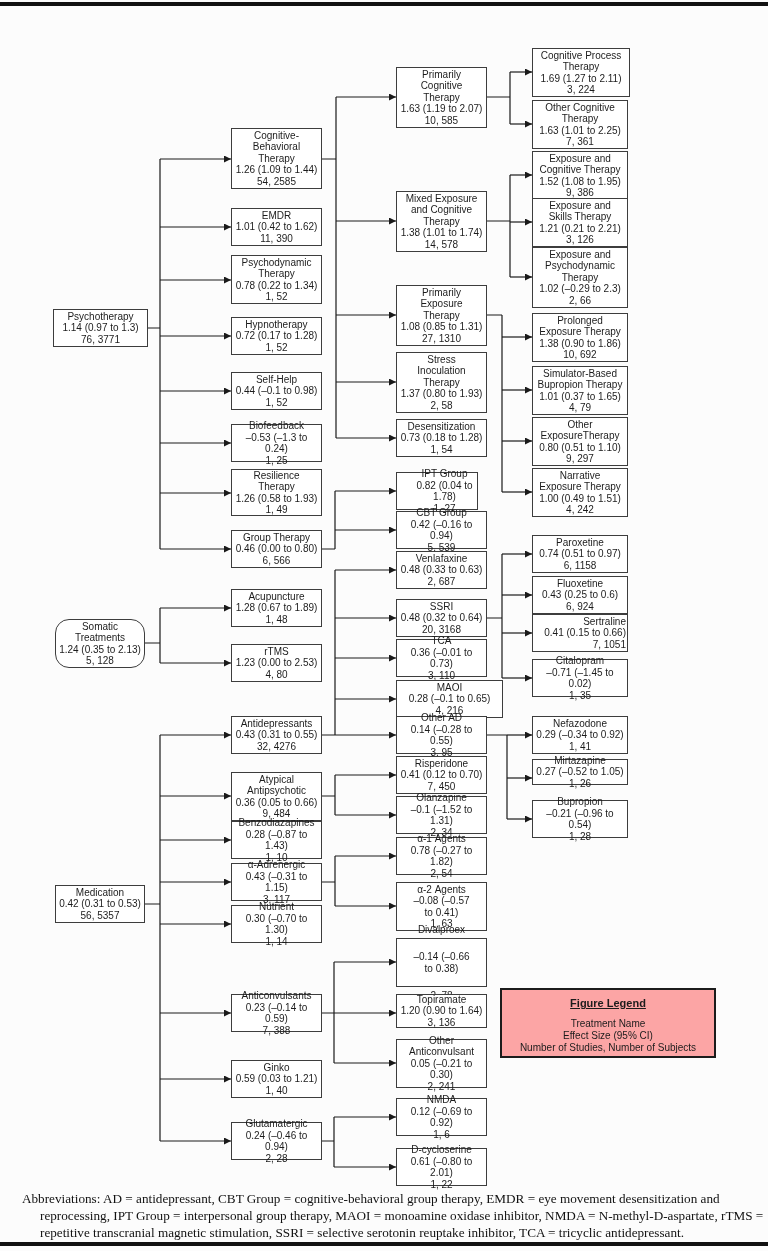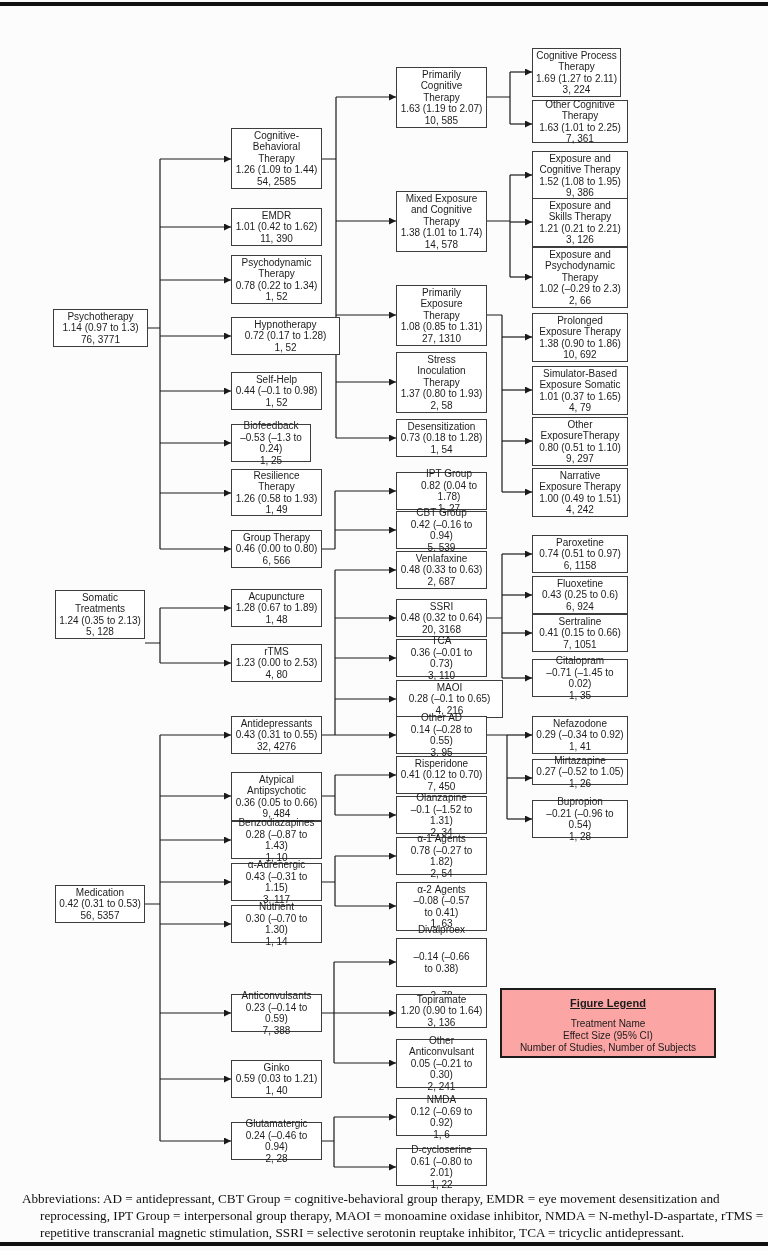--- a/index.html
+++ b/index.html
@@ -108,21 +108,21 @@
         <path d="M507,819 H532" marker-end="url(#arr)"></path>
       </g>
   </svg>
 
   <div id="diagram">
       <div class="node" style="left: 53px; top: 309px; width: 95px; height: 38px;">
         <div class="nm">Psychotherapy</div>
         <div class="ef">1.14 (0.97 to 1.3)</div>
         <div class="ct">76, 3771</div>
       </div>
-      <div class="node" style="left: 55px; top: 590px; width: 90px; height: 49px;">
+      <div class="node" style="left: 55px; top: 619px; width: 90px; height: 49px; border-radius: 14px;">
         <div class="nm">Somatic
 Treatments</div>
         <div class="ef">1.24 (0.35 to 2.13)</div>
         <div class="ct">5, 128</div>
       </div>
       <div class="node" style="left: 55px; top: 885px; width: 90px; height: 38px;">
         <div class="nm">Medication</div>
         <div class="ef">0.42 (0.31 to 0.53)</div>
         <div class="ct">56, 5357</div>
       </div>
@@ -137,31 +137,31 @@
         <div class="nm">EMDR</div>
         <div class="ef">1.01 (0.42 to 1.62)</div>
         <div class="ct">11, 390</div>
       </div>
       <div class="node" style="left: 231px; top: 255px; width: 91px; height: 49px;">
         <div class="nm">Psychodynamic
 Therapy</div>
         <div class="ef">0.78 (0.22 to 1.34)</div>
         <div class="ct">1, 52</div>
       </div>
-      <div class="node" style="left: 231px; top: 317px; width: 109px; height: 38px;">
+      <div class="node" style="left: 231px; top: 317px; width: 91px; height: 38px;">
         <div class="nm">Hypnotherapy</div>
         <div class="ef">0.72 (0.17 to 1.28)</div>
         <div class="ct">1, 52</div>
       </div>
       <div class="node" style="left: 231px; top: 372px; width: 91px; height: 38px;">
         <div class="nm">Self-Help</div>
         <div class="ef">0.44 (–0.1 to 0.98)</div>
         <div class="ct">1, 52</div>
       </div>
-      <div class="node" style="left: 231px; top: 424px; width: 80px; height: 38px;">
+      <div class="node" style="left: 231px; top: 424px; width: 91px; height: 38px;">
         <div class="nm">Biofeedback</div>
         <div class="ef">–0.53 (–1.3 to 0.24)</div>
         <div class="ct">1, 25</div>
       </div>
       <div class="node" style="left: 231px; top: 469px; width: 91px; height: 47px;">
         <div class="nm">Resilience
 Therapy</div>
         <div class="ef">1.26 (0.58 to 1.93)</div>
         <div class="ct">1, 49</div>
       </div>
@@ -247,21 +247,21 @@
 Inoculation
 Therapy</div>
         <div class="ef">1.37 (0.80 to 1.93)</div>
         <div class="ct">2, 58</div>
       </div>
       <div class="node" style="left: 396px; top: 419px; width: 91px; height: 38px;">
         <div class="nm">Desensitization</div>
         <div class="ef">0.73 (0.18 to 1.28)</div>
         <div class="ct">1, 54</div>
       </div>
-      <div class="node" style="left: 396px; top: 472px; width: 91px; height: 38px; padding-left: 16px;">
+      <div class="node" style="left: 396px; top: 472px; width: 82px; height: 38px; padding-left: 16px;">
         <div class="nm">IPT Group</div>
         <div class="ef">0.82 (0.04 to 1.78)</div>
         <div class="ct">1, 27</div>
       </div>
       <div class="node" style="left: 396px; top: 511px; width: 91px; height: 38px;">
         <div class="nm">CBT Group</div>
         <div class="ef">0.42 (–0.16 to 0.94)</div>
         <div class="ct">5, 539</div>
       </div>
       <div class="node" style="left: 396px; top: 551px; width: 91px; height: 38px;">
@@ -330,27 +330,27 @@
       <div class="node" style="left: 396px; top: 1098px; width: 91px; height: 38px;">
         <div class="nm">NMDA</div>
         <div class="ef">0.12 (–0.69 to 0.92)</div>
         <div class="ct">1, 6</div>
       </div>
       <div class="node" style="left: 396px; top: 1148px; width: 91px; height: 38px;">
         <div class="nm">D-cycloserine</div>
         <div class="ef">0.61 (–0.80 to 2.01)</div>
         <div class="ct">1, 22</div>
       </div>
-      <div class="node" style="left: 532px; top: 48px; width: 89px; height: 49px;">
+      <div class="node" style="left: 532px; top: 48px; width: 98px; height: 49px;">
         <div class="nm">Cognitive Process
 Therapy</div>
         <div class="ef">1.69 (1.27 to 2.11)</div>
         <div class="ct">3, 224</div>
       </div>
-      <div class="node" style="left: 532px; top: 100px; width: 96px; height: 43px;">
+      <div class="node" style="left: 532px; top: 100px; width: 96px; height: 49px;">
         <div class="nm">Other Cognitive
 Therapy</div>
         <div class="ef">1.63 (1.01 to 2.25)</div>
         <div class="ct">7, 361</div>
       </div>
       <div class="node" style="left: 532px; top: 151px; width: 96px; height: 49px;">
         <div class="nm">Exposure and
 Cognitive Therapy</div>
         <div class="ef">1.52 (1.08 to 1.95)</div>
         <div class="ct">9, 386</div>
@@ -369,21 +369,21 @@
         <div class="ct">2, 66</div>
       </div>
       <div class="node" style="left: 532px; top: 313px; width: 96px; height: 49px;">
         <div class="nm">Prolonged
 Exposure Therapy</div>
         <div class="ef">1.38 (0.90 to 1.86)</div>
         <div class="ct">10, 692</div>
       </div>
       <div class="node" style="left: 532px; top: 366px; width: 96px; height: 49px;">
         <div class="nm">Simulator-Based
-Exposure Somatic</div>
+Bupropion Therapy</div>
         <div class="ef">1.01 (0.37 to 1.65)</div>
         <div class="ct">4, 79</div>
       </div>
       <div class="node" style="left: 532px; top: 417px; width: 96px; height: 49px;">
         <div class="nm">Other
 ExposureTherapy</div>
         <div class="ef">0.80 (0.51 to 1.10)</div>
         <div class="ct">9, 297</div>
       </div>
       <div class="node" style="left: 532px; top: 468px; width: 96px; height: 49px;">
@@ -395,21 +395,21 @@
       <div class="node" style="left: 532px; top: 535px; width: 96px; height: 38px;">
         <div class="nm">Paroxetine</div>
         <div class="ef">0.74 (0.51 to 0.97)</div>
         <div class="ct">6, 1158</div>
       </div>
       <div class="node" style="left: 532px; top: 576px; width: 96px; height: 38px;">
         <div class="nm">Fluoxetine</div>
         <div class="ef">0.43 (0.25 to 0.6)</div>
         <div class="ct">6, 924</div>
       </div>
-      <div class="node" style="left: 532px; top: 614px; width: 96px; height: 38px;">
+      <div class="node" style="left: 532px; top: 614px; width: 96px; height: 38px; text-align: right;">
         <div class="nm">Sertraline</div>
         <div class="ef">0.41 (0.15 to 0.66)</div>
         <div class="ct">7, 1051</div>
       </div>
       <div class="node" style="left: 532px; top: 659px; width: 96px; height: 38px;">
         <div class="nm">Citalopram</div>
         <div class="ef">–0.71 (–1.45 to 0.02)</div>
         <div class="ct">1, 35</div>
       </div>
       <div class="node" style="left: 532px; top: 716px; width: 96px; height: 38px;">

